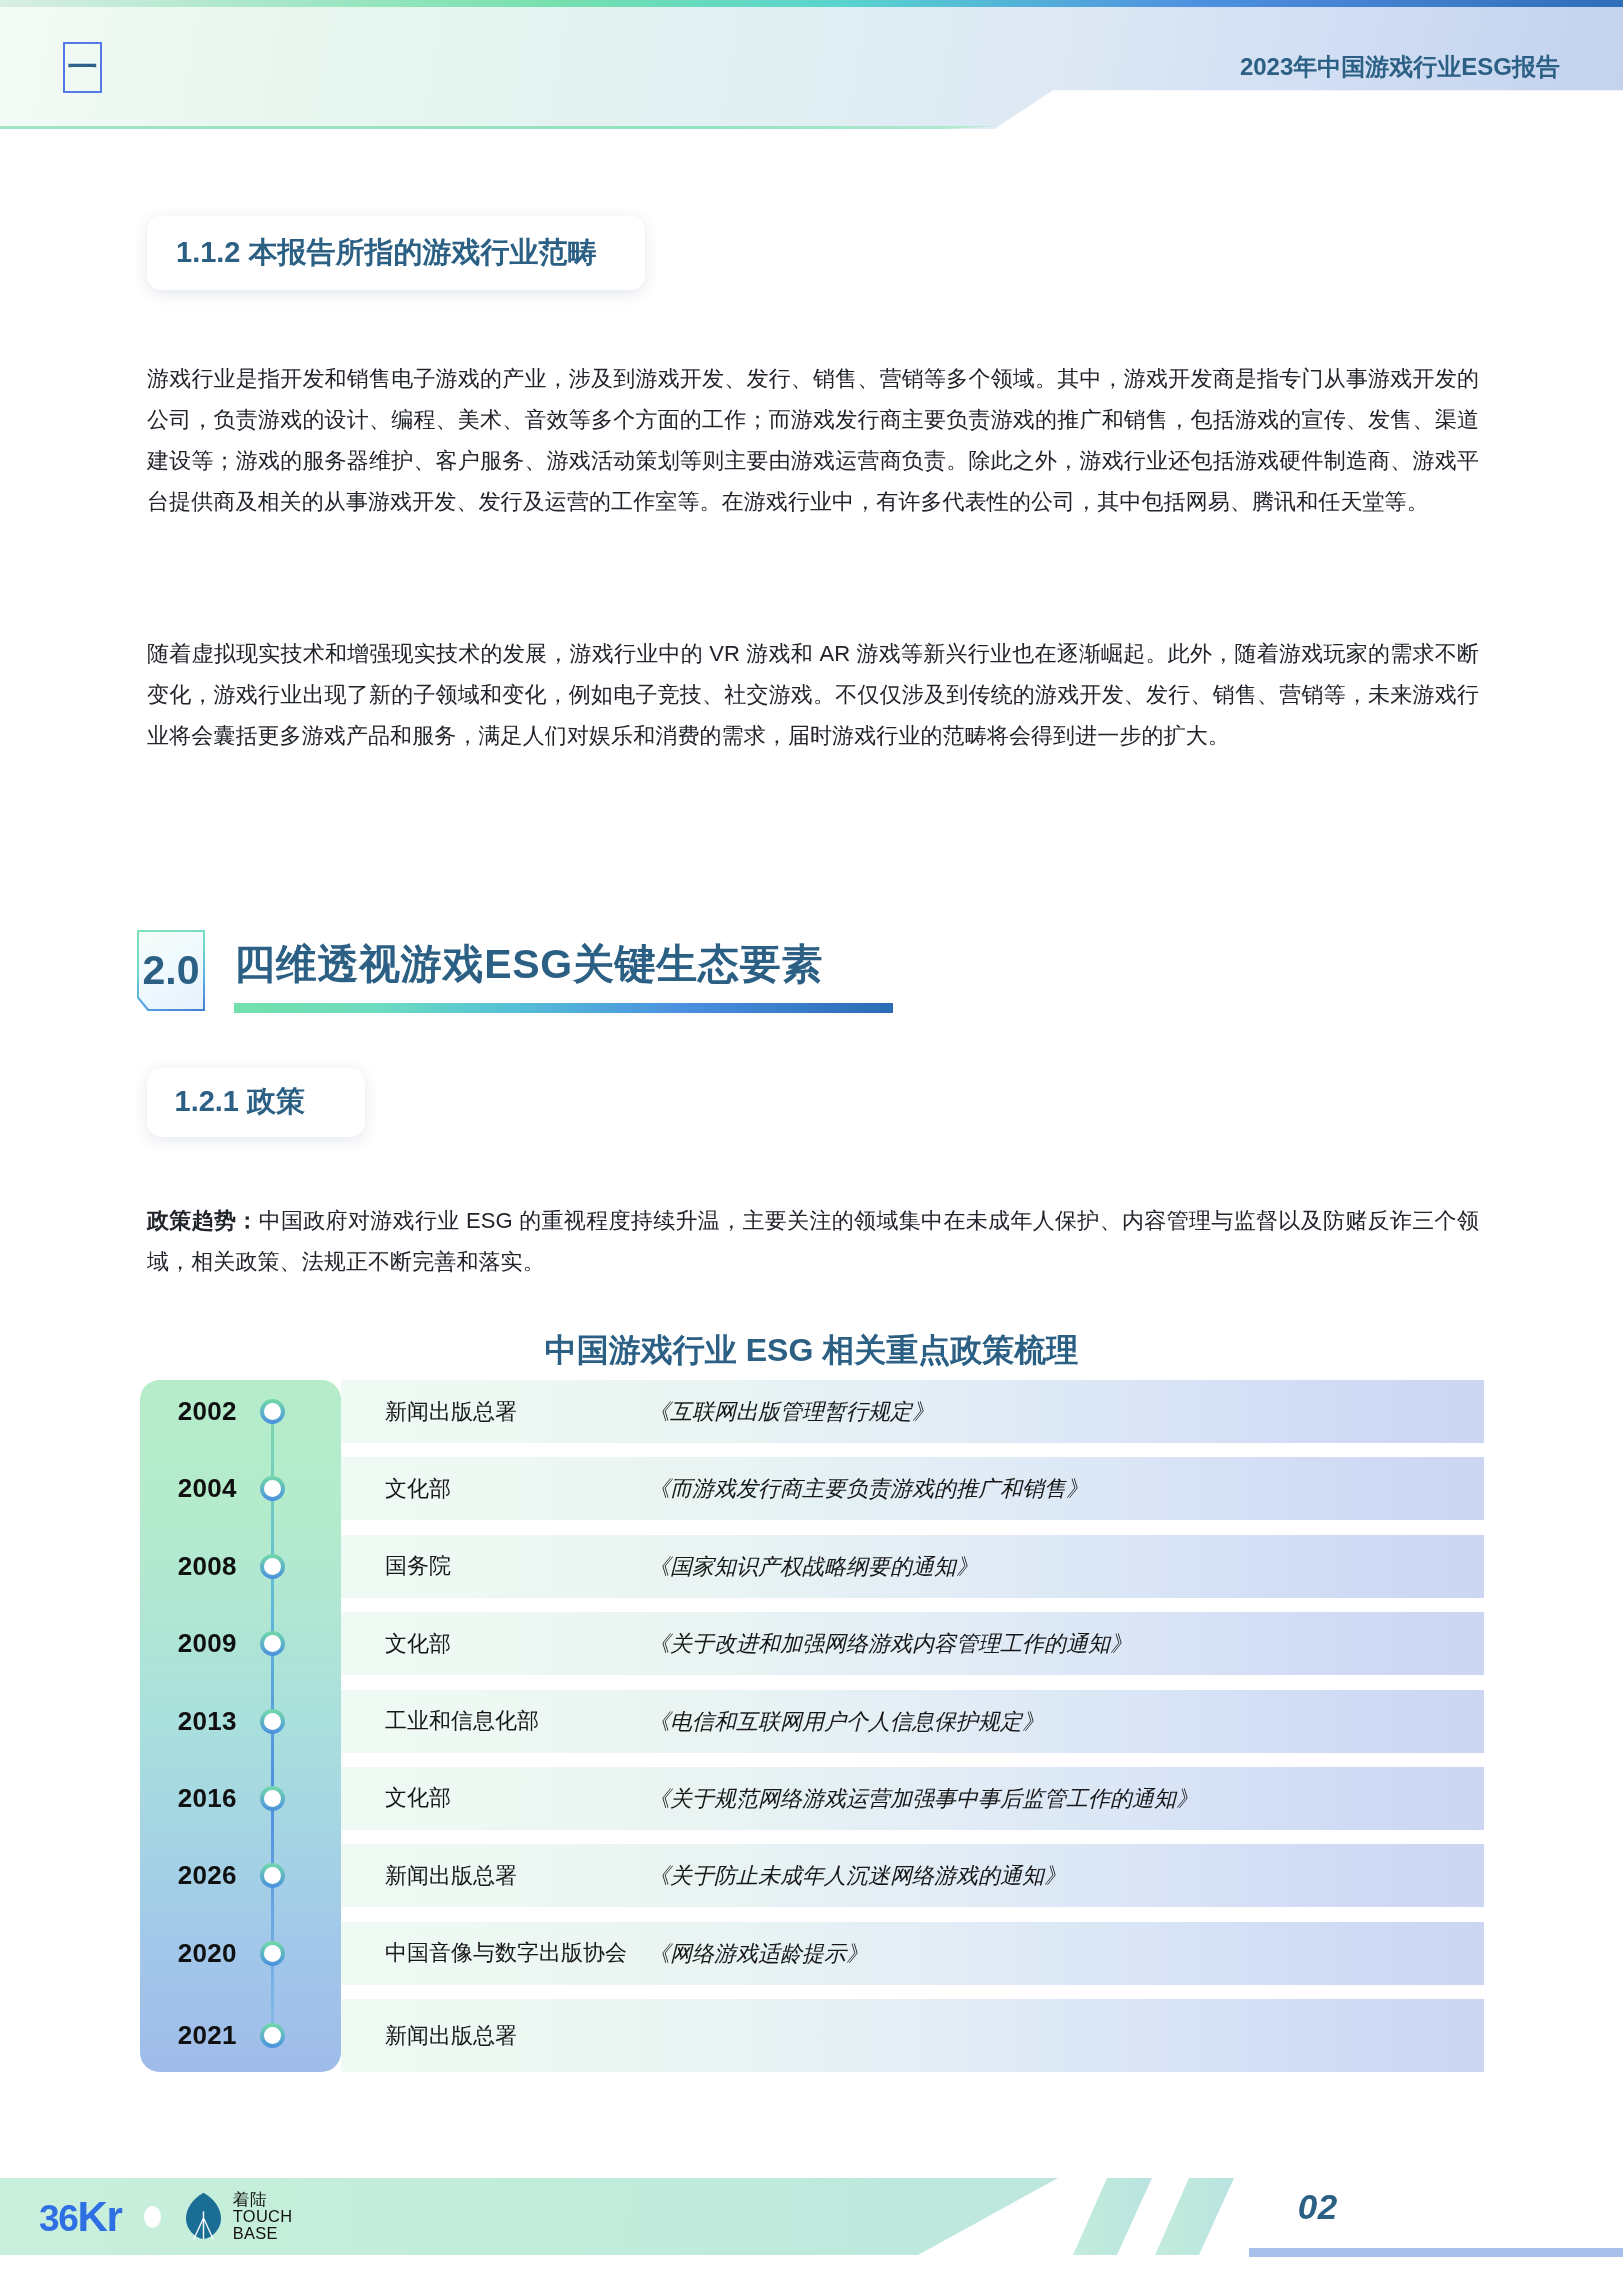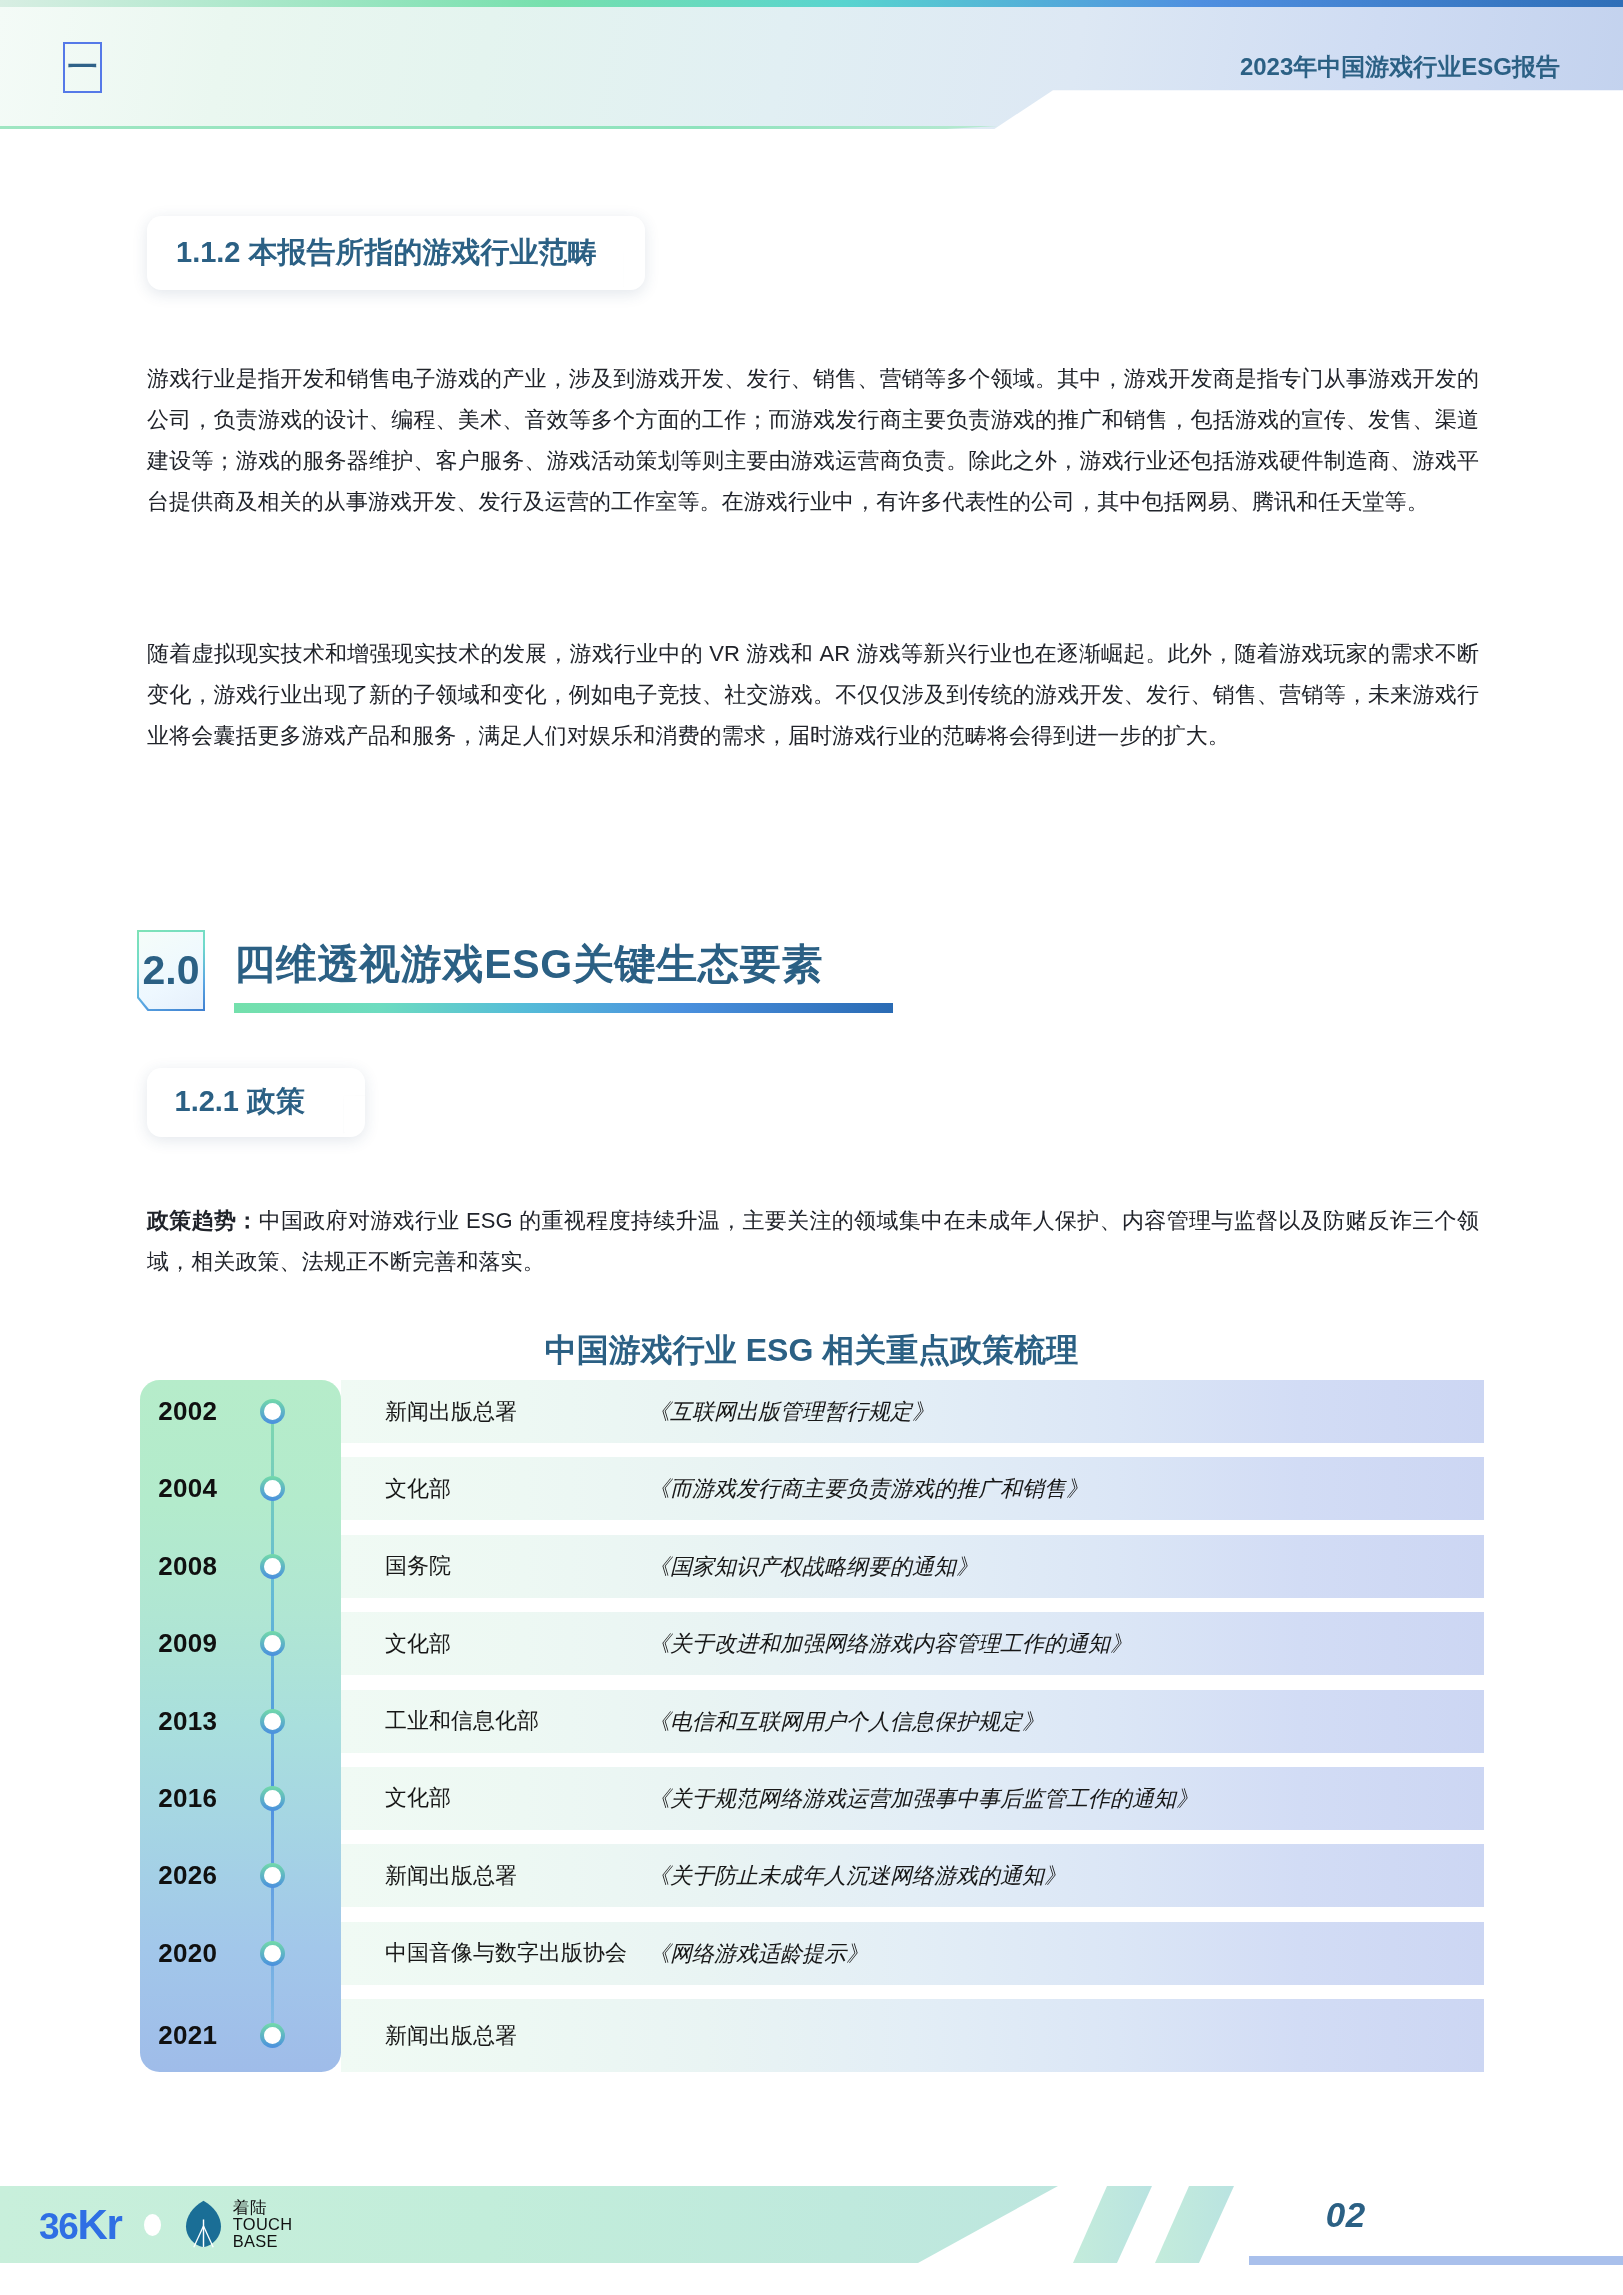--- a/index.html
+++ b/index.html
@@ -246,21 +246,21 @@
     height: 63px;
     margin-bottom: 14.4px;
     display: flex;
     align-items: center;
   }
   .tl-row:last-child { margin-bottom: 0; }
   .tl-year {
     position: absolute;
     left: 18.3px;
     width: 98px;
-    text-align: left;
+    text-align: center;
     font-size: 26px;
     font-weight: 700;
     color: #101010;
     z-index: 3;
     letter-spacing: 0.3px;
   }
   .tl-dot-ring {
     position: absolute;
     left: 120px;
     width: 25px;
@@ -317,24 +317,23 @@
   }
   .tl-row.two-line { height: 73px; }
   .tl-row.two-line .tl-band { height: 73px; }
   .tl-row.two-line .tl-cells { height: 73px; }
   .tl-row.two-line .tl-policy { white-space: pre-line; max-width: 687px; }
 
   
   .page-footer {
     position: absolute;
     left: 0;
-    bottom: 0;
+    bottom: 8px;
     width: 1396px;
     height: 131px;
-    padding-left: 28px;
   }
   .footer-band {
     position: absolute;
     left: 0;
     top: 22px;
     width: 1282px;
     height: 77px;
     background: linear-gradient(92deg, #c8efdb 0%, #c2edda 38%, #bfe9dd 66%, #bbe3e0 100%);
     clip-path: polygon(0 0, 1058px 0, 918px 77px, 0 77px);
   }

